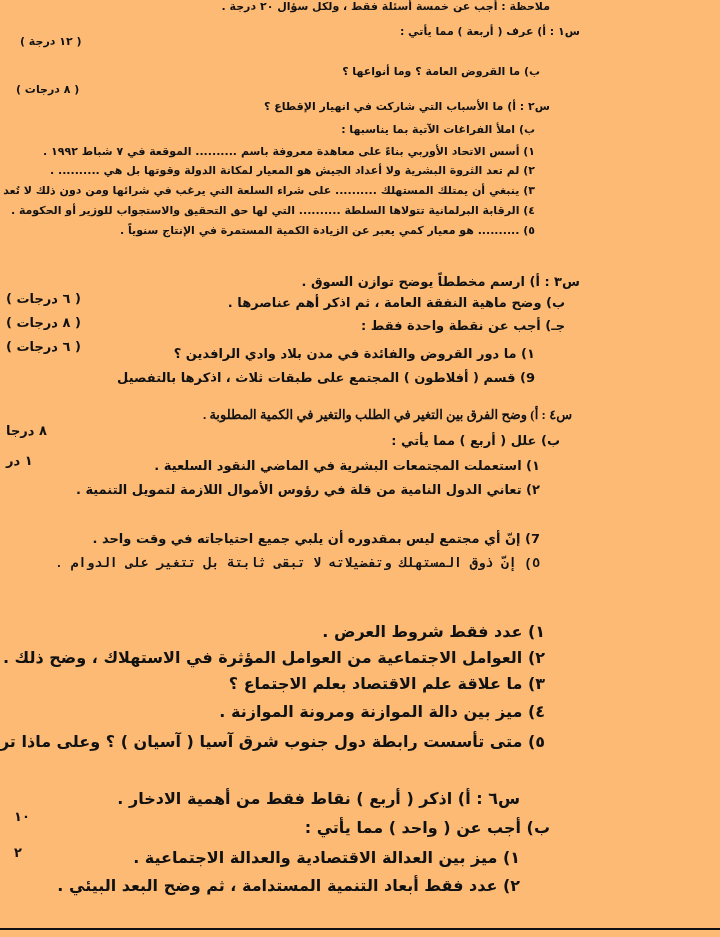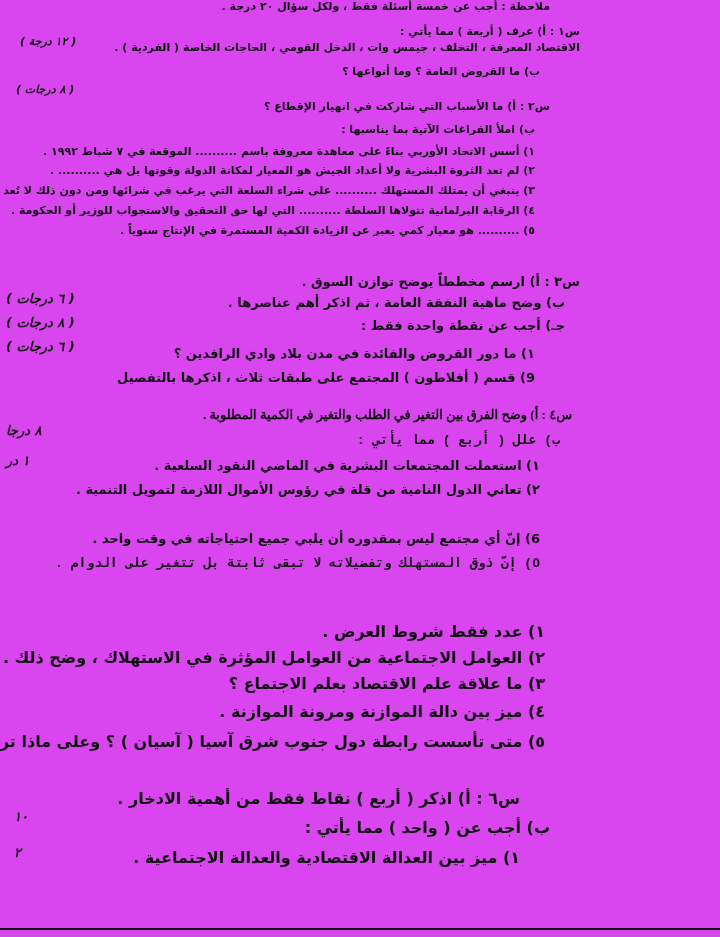--- a/index.html
+++ b/index.html
@@ -11,39 +11,38 @@
       width: 720px;
       height: 937px;
       position: relative;
       overflow: hidden;
       font-family: "DejaVu Sans", sans-serif;
       color: #111111;
     }
     .page {
       position: absolute;
       inset: 0;
-      background: #d946ef;
+      background: #fdba74;
     }
     .line {
       position: absolute;
       direction: rtl;
       white-space: nowrap;
       font-weight: bold;
       line-height: 1;
       letter-spacing: 0;
       transform-origin: right center;
     }
     .mark {
       position: absolute;
       direction: rtl;
       white-space: nowrap;
       font-weight: bold;
       line-height: 1;
       left: 4px;
-      font-style: italic;
     }
     .s-small { font-size: 11px; }
     .s-mid   { font-size: 13px; }
     .s-large { font-size: 16px; }
     .bottom-rule {
       position: absolute;
       left: 0;
       right: 0;
       top: 928px;
       height: 2px;
@@ -52,21 +51,20 @@
   </style>
 </head>
 <body>
 
 <div class="page">
 
   <div class="line s-small" style="right:170px; top:1px;">ملاحظة : أجب عن خمسة أسئلة فقط ، ولكل سؤال ٢٠ درجة .</div>
 
   <div class="line s-small" style="right:140px; top:26px;">س١ : أ) عرف ( أربعة ) مما يأتي :</div>
   <div class="mark s-small" style="left:20px; top:36px;">( ١٢ درجة )</div>
-  <div class="line s-small" style="right:140px; top:42px;">الاقتصاد المعرفة ، التخلف ، جيمس وات ، الدخل القومي ، الحاجات الخاصة ( الفردية ) .</div>
   <div class="line s-small" style="right:180px; top:66px;">ب) ما القروض العامة ؟ وما أنواعها ؟</div>
   <div class="mark s-small" style="left:16px; top:84px;">( ٨ درجات )</div>
 
   <div class="line s-small" style="right:170px; top:101px;">س٢ : أ) ما الأسباب التي شاركت في انهيار الإقطاع ؟</div>
   <div class="line s-small" style="right:185px; top:124px;">ب) املأ الفراغات الآتية بما يناسبها :</div>
   <div class="line s-small" style="right:185px; top:146px;">١) أسس الاتحاد الأوربي بناءً على معاهدة معروفة باسم .......... الموقعة في ٧ شباط ١٩٩٢ .</div>
   <div class="line s-small" style="right:185px; top:165px;">٢) لم تعد الثروة البشرية ولا أعداد الجيش هو المعيار لمكانة الدولة وقوتها بل هي .......... .</div>
   <div class="line s-small" style="right:185px; top:185px;">٣) ينبغي أن يمتلك المستهلك .......... على شراء السلعة التي يرغب في شرائها ومن دون ذلك لا تُعد طلباً .</div>
   <div class="line s-small" style="right:185px; top:205px;">٤) الرقابة البرلمانية تتولاها السلطة .......... التي لها حق التحقيق والاستجواب للوزير أو الحكومة .</div>
   <div class="line s-small" style="right:185px; top:225px;">٥) .......... هو معيار كمي يعبر عن الزيادة الكمية المستمرة في الإنتاج سنوياً .</div>
@@ -75,33 +73,34 @@
   <div class="mark s-mid" style="left:6px; top:292px;">( ٦ درجات )</div>
   <div class="line s-mid" style="right:155px; top:296px;">ب) وضح ماهية النفقة العامة ، ثم اذكر أهم عناصرها .</div>
   <div class="mark s-mid" style="left:6px; top:316px;">( ٨ درجات )</div>
   <div class="line s-mid" style="right:155px; top:319px;">جـ) أجب عن نقطة واحدة فقط :</div>
   <div class="mark s-mid" style="left:6px; top:340px;">( ٦ درجات )</div>
   <div class="line s-mid" style="right:185px; top:347px;">١) ما دور القروض والفائدة في مدن بلاد وادي الرافدين ؟</div>
   <div class="line s-mid" style="right:185px; top:371px;">9) قسم ( أفلاطون ) المجتمع على طبقات ثلاث ، اذكرها بالتفصيل</div>
 
   <div class="line s-mid" style="right:148px; top:408px;font-family:Liberation Serif, serif;">س٤ : أ) وضح الفرق بين التغير في الطلب والتغير في الكمية المطلوبة .</div>
   <div class="mark s-mid" style="left:6px; top:424px;">٨ درجا</div>
-  <div class="line s-mid" style="right:160px; top:434px;font-family:Liberation Mono, monospace;">ب) علل ( أربع ) مما يأتي :</div>
+  <div class="line s-mid" style="right:160px; top:434px;">ب) علل ( أربع ) مما يأتي :</div>
   <div class="mark s-mid" style="left:6px; top:454px;">١ در</div>
   <div class="line s-mid" style="right:180px; top:459px;">١) استعملت المجتمعات البشرية في الماضي النقود السلعية .</div>
   <div class="line s-mid" style="right:180px; top:483px;">٢) تعاني الدول النامية من قلة في رؤوس الأموال اللازمة لتمويل التنمية .</div>
-  <div class="line s-mid" style="right:180px; top:532px;">6) إنّ أي مجتمع ليس بمقدوره أن يلبي جميع احتياجاته في وقت واحد .</div>
+  <div class="line s-mid" style="right:180px; top:532px;">7) إنّ أي مجتمع ليس بمقدوره أن يلبي جميع احتياجاته في وقت واحد .</div>
   <div class="line s-mid" style="right:180px; top:557px;font-family:Liberation Mono, monospace;">٥) إنّ ذوق المستهلك وتفضيلاته لا تبقى ثابتة بل تتغير على الدوام .</div>
 
   <div class="line s-large" style="right:175px; top:624px;margin-left:16px;">١) عدد فقط شروط العرض .</div>
   <div class="line s-large" style="right:175px; top:650px;">٢) العوامل الاجتماعية من العوامل المؤثرة في الاستهلاك ، وضح ذلك .</div>
   <div class="line s-large" style="right:175px; top:676px;">٣) ما علاقة علم الاقتصاد بعلم الاجتماع ؟</div>
   <div class="line s-large" style="right:175px; top:704px;">٤) ميز بين دالة الموازنة ومرونة الموازنة .</div>
   <div class="line s-large" style="right:175px; top:734px;">٥) متى تأسست رابطة دول جنوب شرق آسيا ( آسيان ) ؟ وعلى ماذا ترتكز هذه الرابطة ؟</div>
 
   <div class="line s-large" style="right:200px; top:791px;">س٦ : أ) اذكر ( أربع ) نقاط فقط من أهمية الادخار .</div>
   <div class="mark s-mid" style="left:14px; top:810px;">١٠</div>
   <div class="line s-large" style="right:170px; top:820px;">ب) أجب عن ( واحد ) مما يأتي :</div>
   <div class="mark s-mid" style="left:14px; top:846px;">٢</div>
   <div class="line s-large" style="right:200px; top:850px;">١) ميز بين العدالة الاقتصادية والعدالة الاجتماعية .</div>
+  <div class="line s-large" style="right:200px; top:878px;">٢) عدد فقط أبعاد التنمية المستدامة ، ثم وضح البعد البيئي .</div>
 
   <div class="bottom-rule"></div>
 </div>
 
 </body></html>

